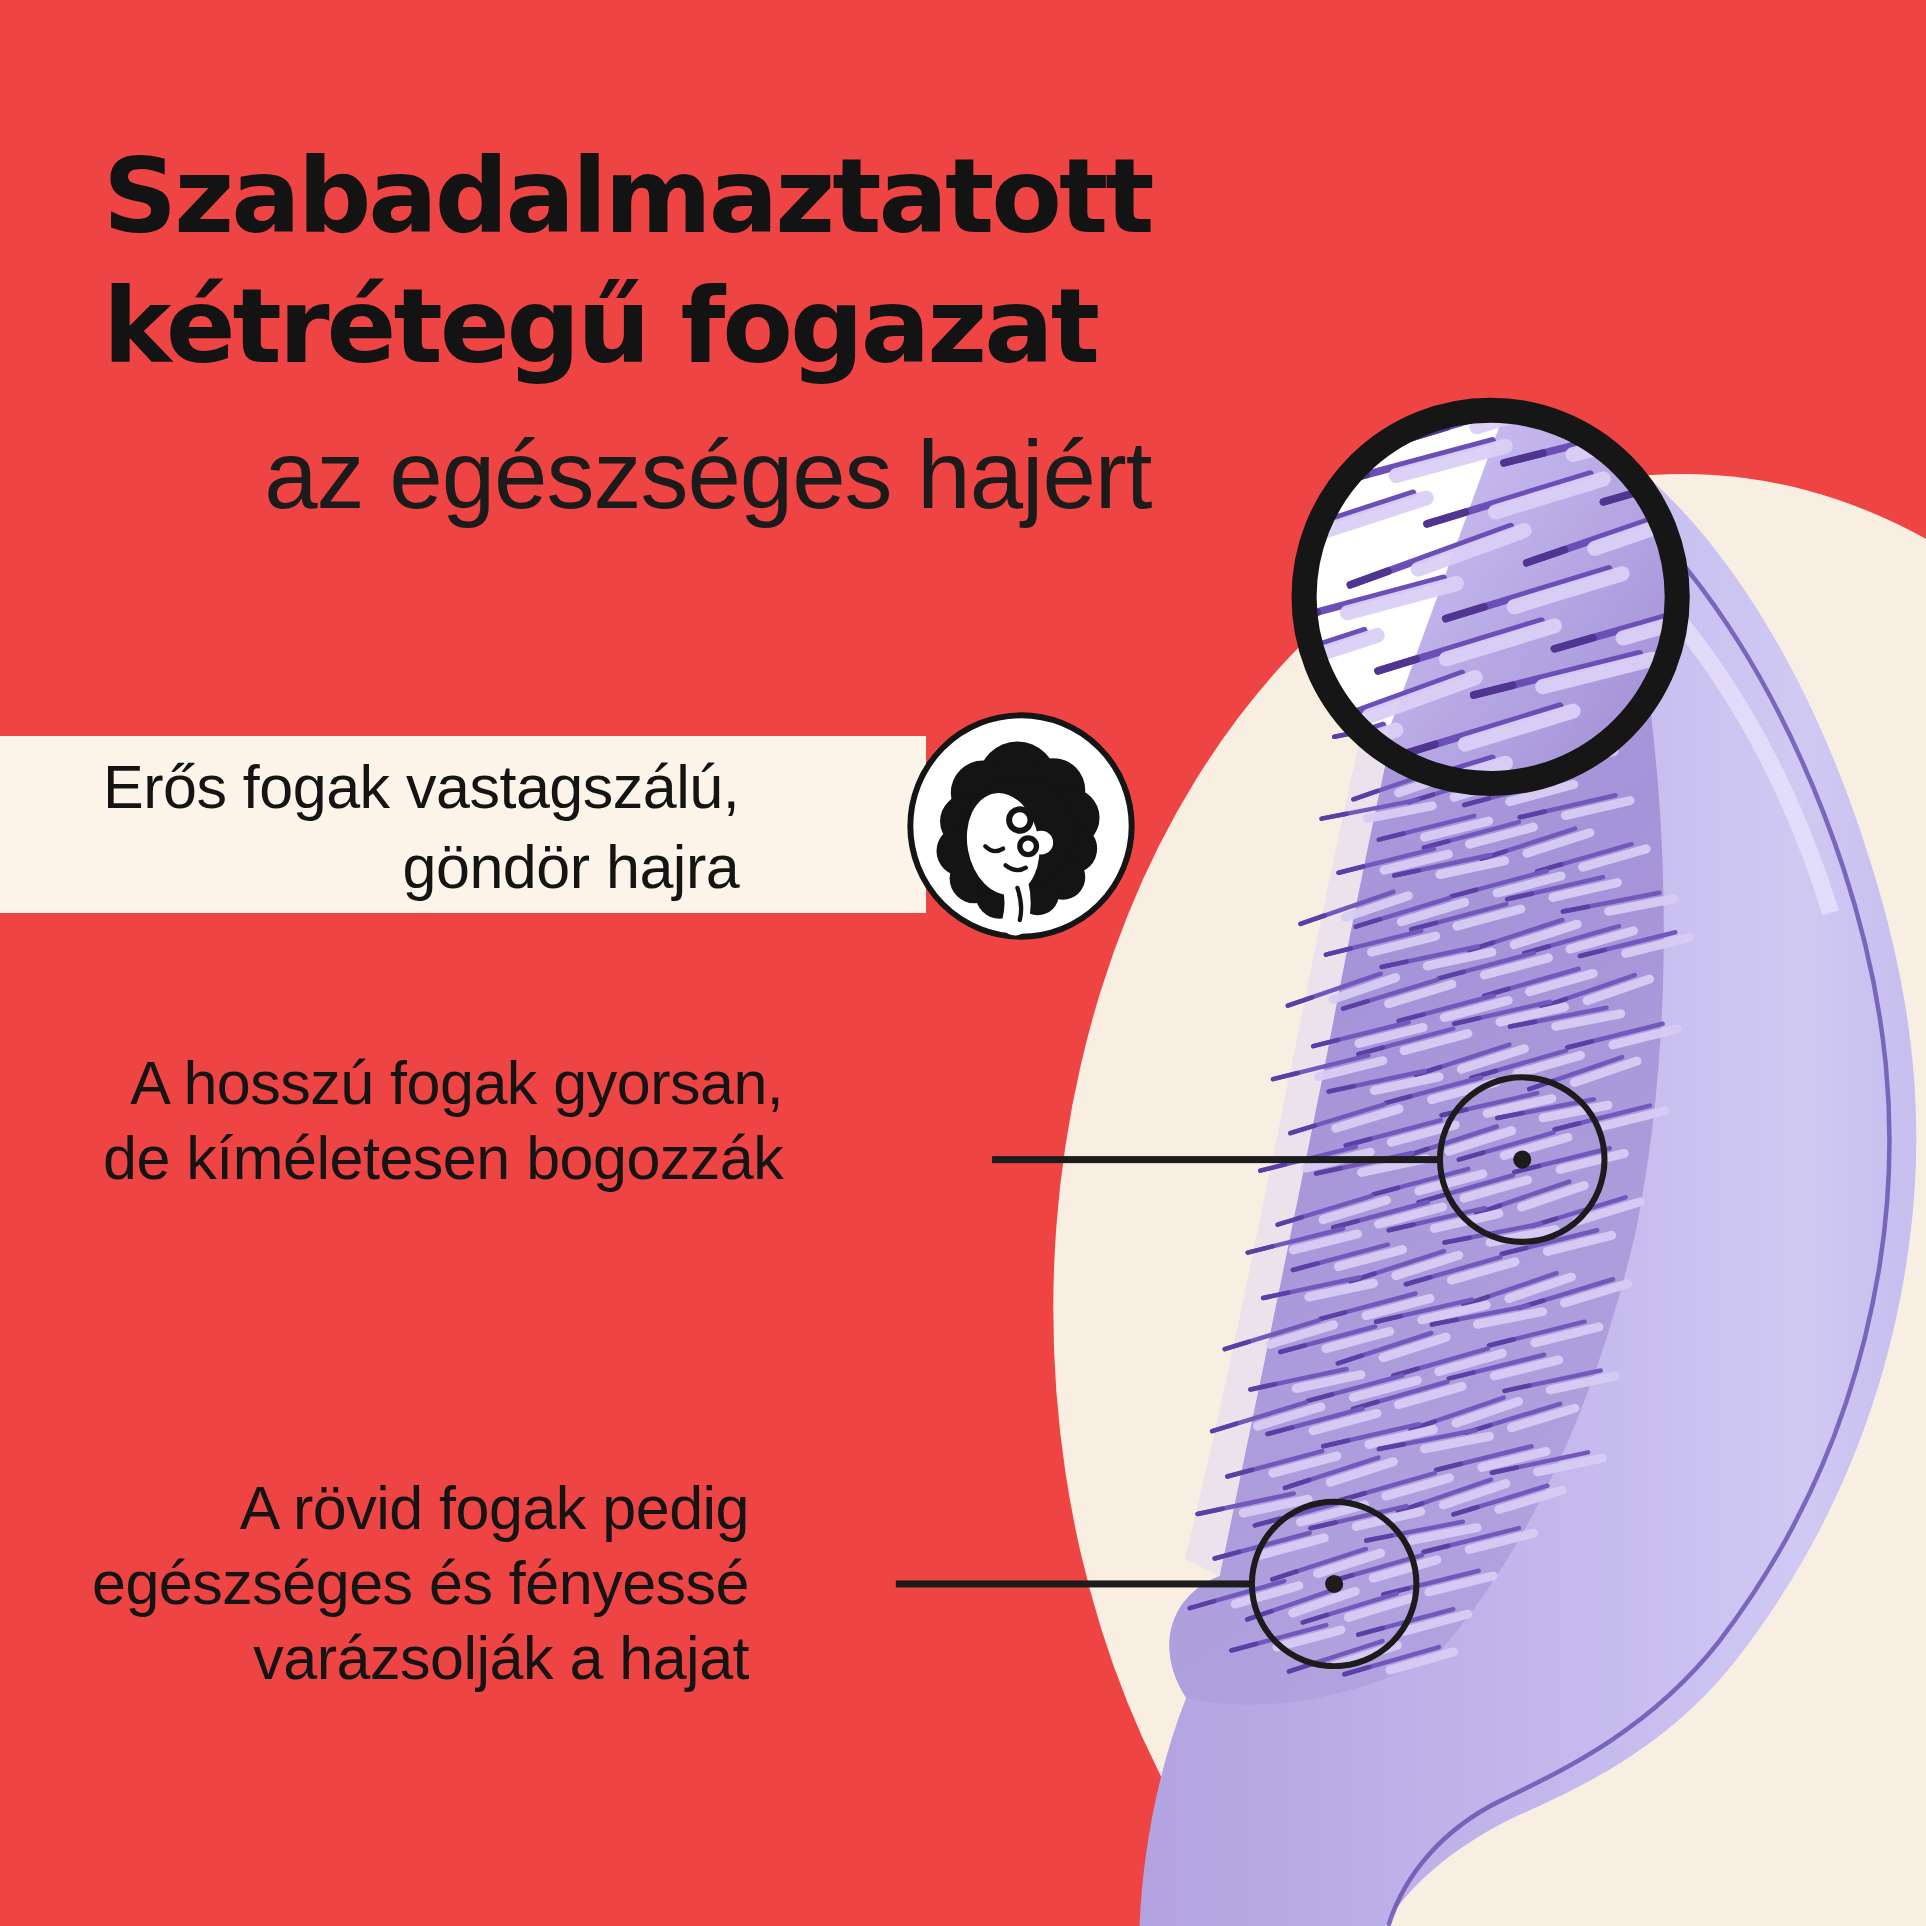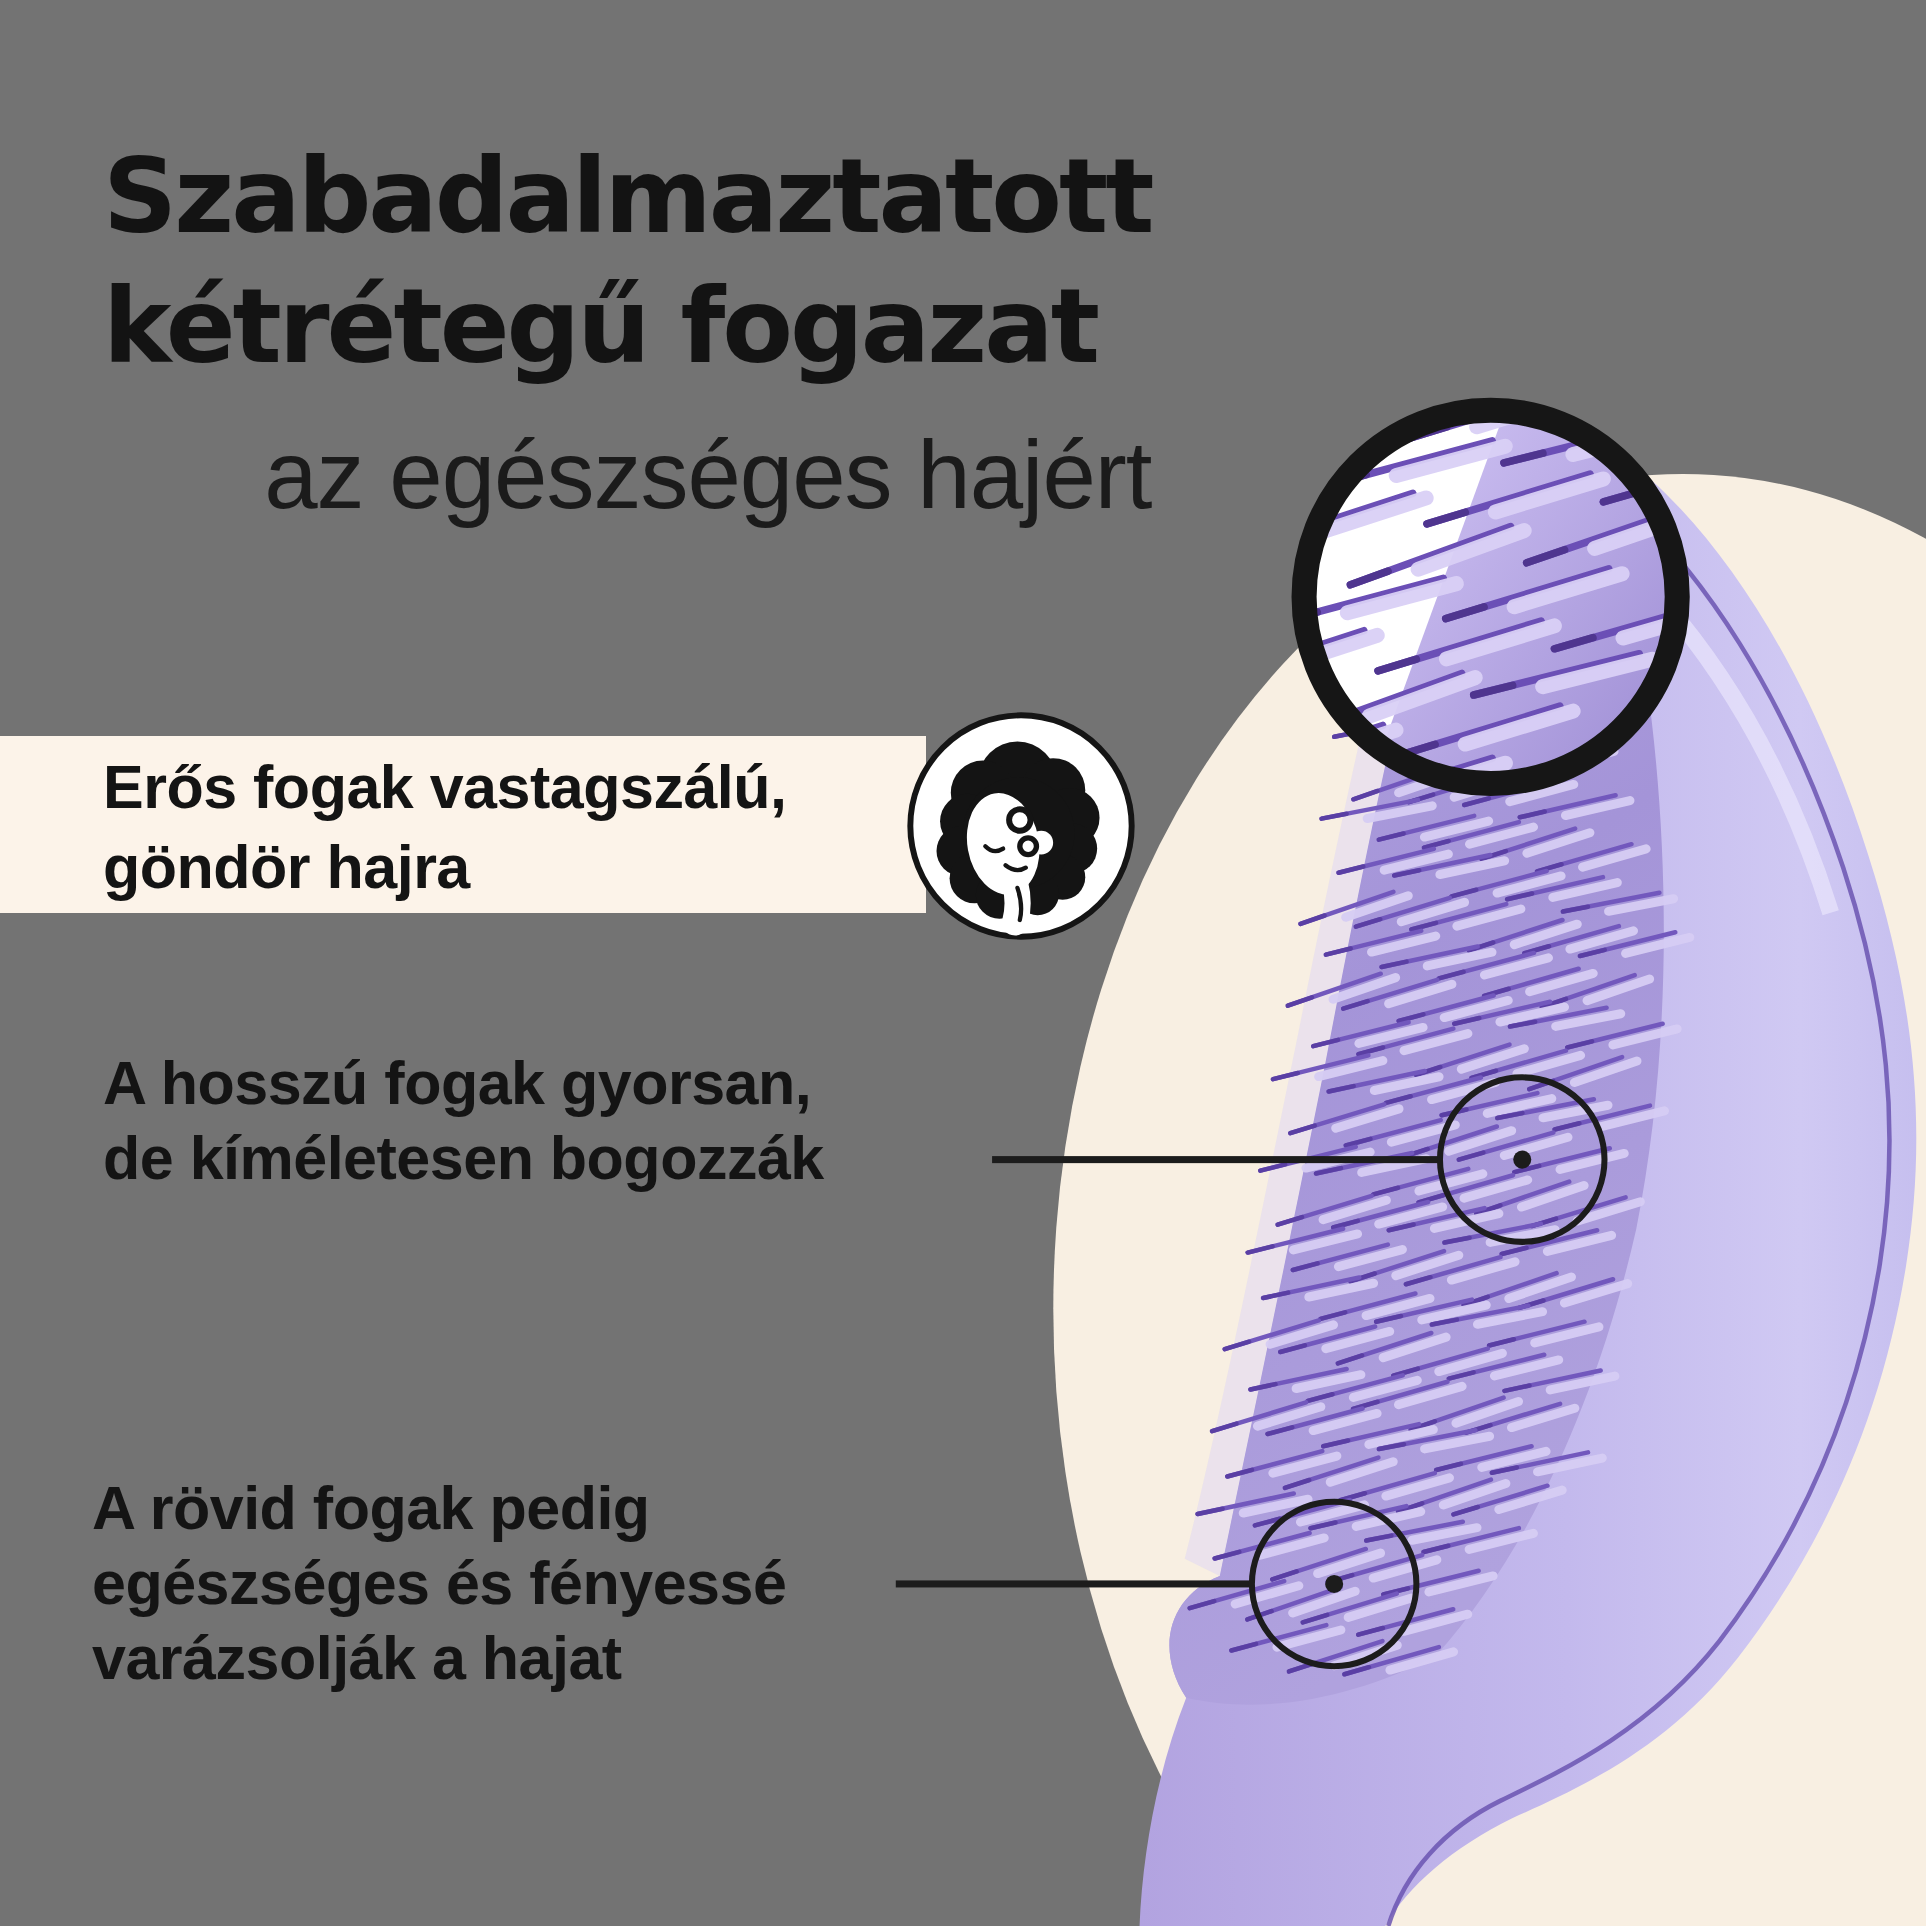--- a/index.html
+++ b/index.html
@@ -1,27 +1,27 @@
 <!DOCTYPE html>
 <html style="font-size:8px"><head>
 <meta charset="utf-8">
 <style>
   html,body{margin:0;padding:0;background:#ffffff;}
-  .stage{position:relative;width:1926px;height:1926px;background:#737373;overflow:hidden;
+  .stage{position:relative;width:1926px;height:1926px;background:#ef4444;overflow:hidden;
          font-family:"Liberation Sans", sans-serif;color:#151515;}
   .abs{position:absolute;}
   
   .title-block{left:103px;top:131px;}
   .title-line{font-family:"DejaVu Sans", sans-serif;font-weight:900;font-size:103px;
               line-height:130px;letter-spacing:-3px;color:#131313;white-space:nowrap;}
   .subtitle{font-family:"Liberation Sans", sans-serif;font-weight:400;font-size:96px;
             line-height:120px;margin-top:24px;color:#1b1b1b;white-space:nowrap;letter-spacing:-1px;text-align:right;}
   .band{left:0;top:736px;width:926px;height:177px;background:#fcf3e9;}
   .band-text{left:103px;top:747px;}
-  .copy{font-size:61px;line-height:80px;font-weight:700;color:#141414;white-space:nowrap;letter-spacing:-0.5px;}
+  .copy{font-size:61px;line-height:80px;font-weight:400;color:#141414;white-space:nowrap;letter-spacing:-0.5px;text-align:right;}
   .copy-tight{line-height:75px;}
   .mid-text{left:103px;top:1046px;}
   .bottom-text{left:92px;top:1471px;}
   .art{left:0;top:0;width:1926px;height:1926px;}
   .icon-wrap{left:902px;top:707px;width:238px;height:238px;}
 </style>
 </head>
 <body>
 
 <div class="stage">

